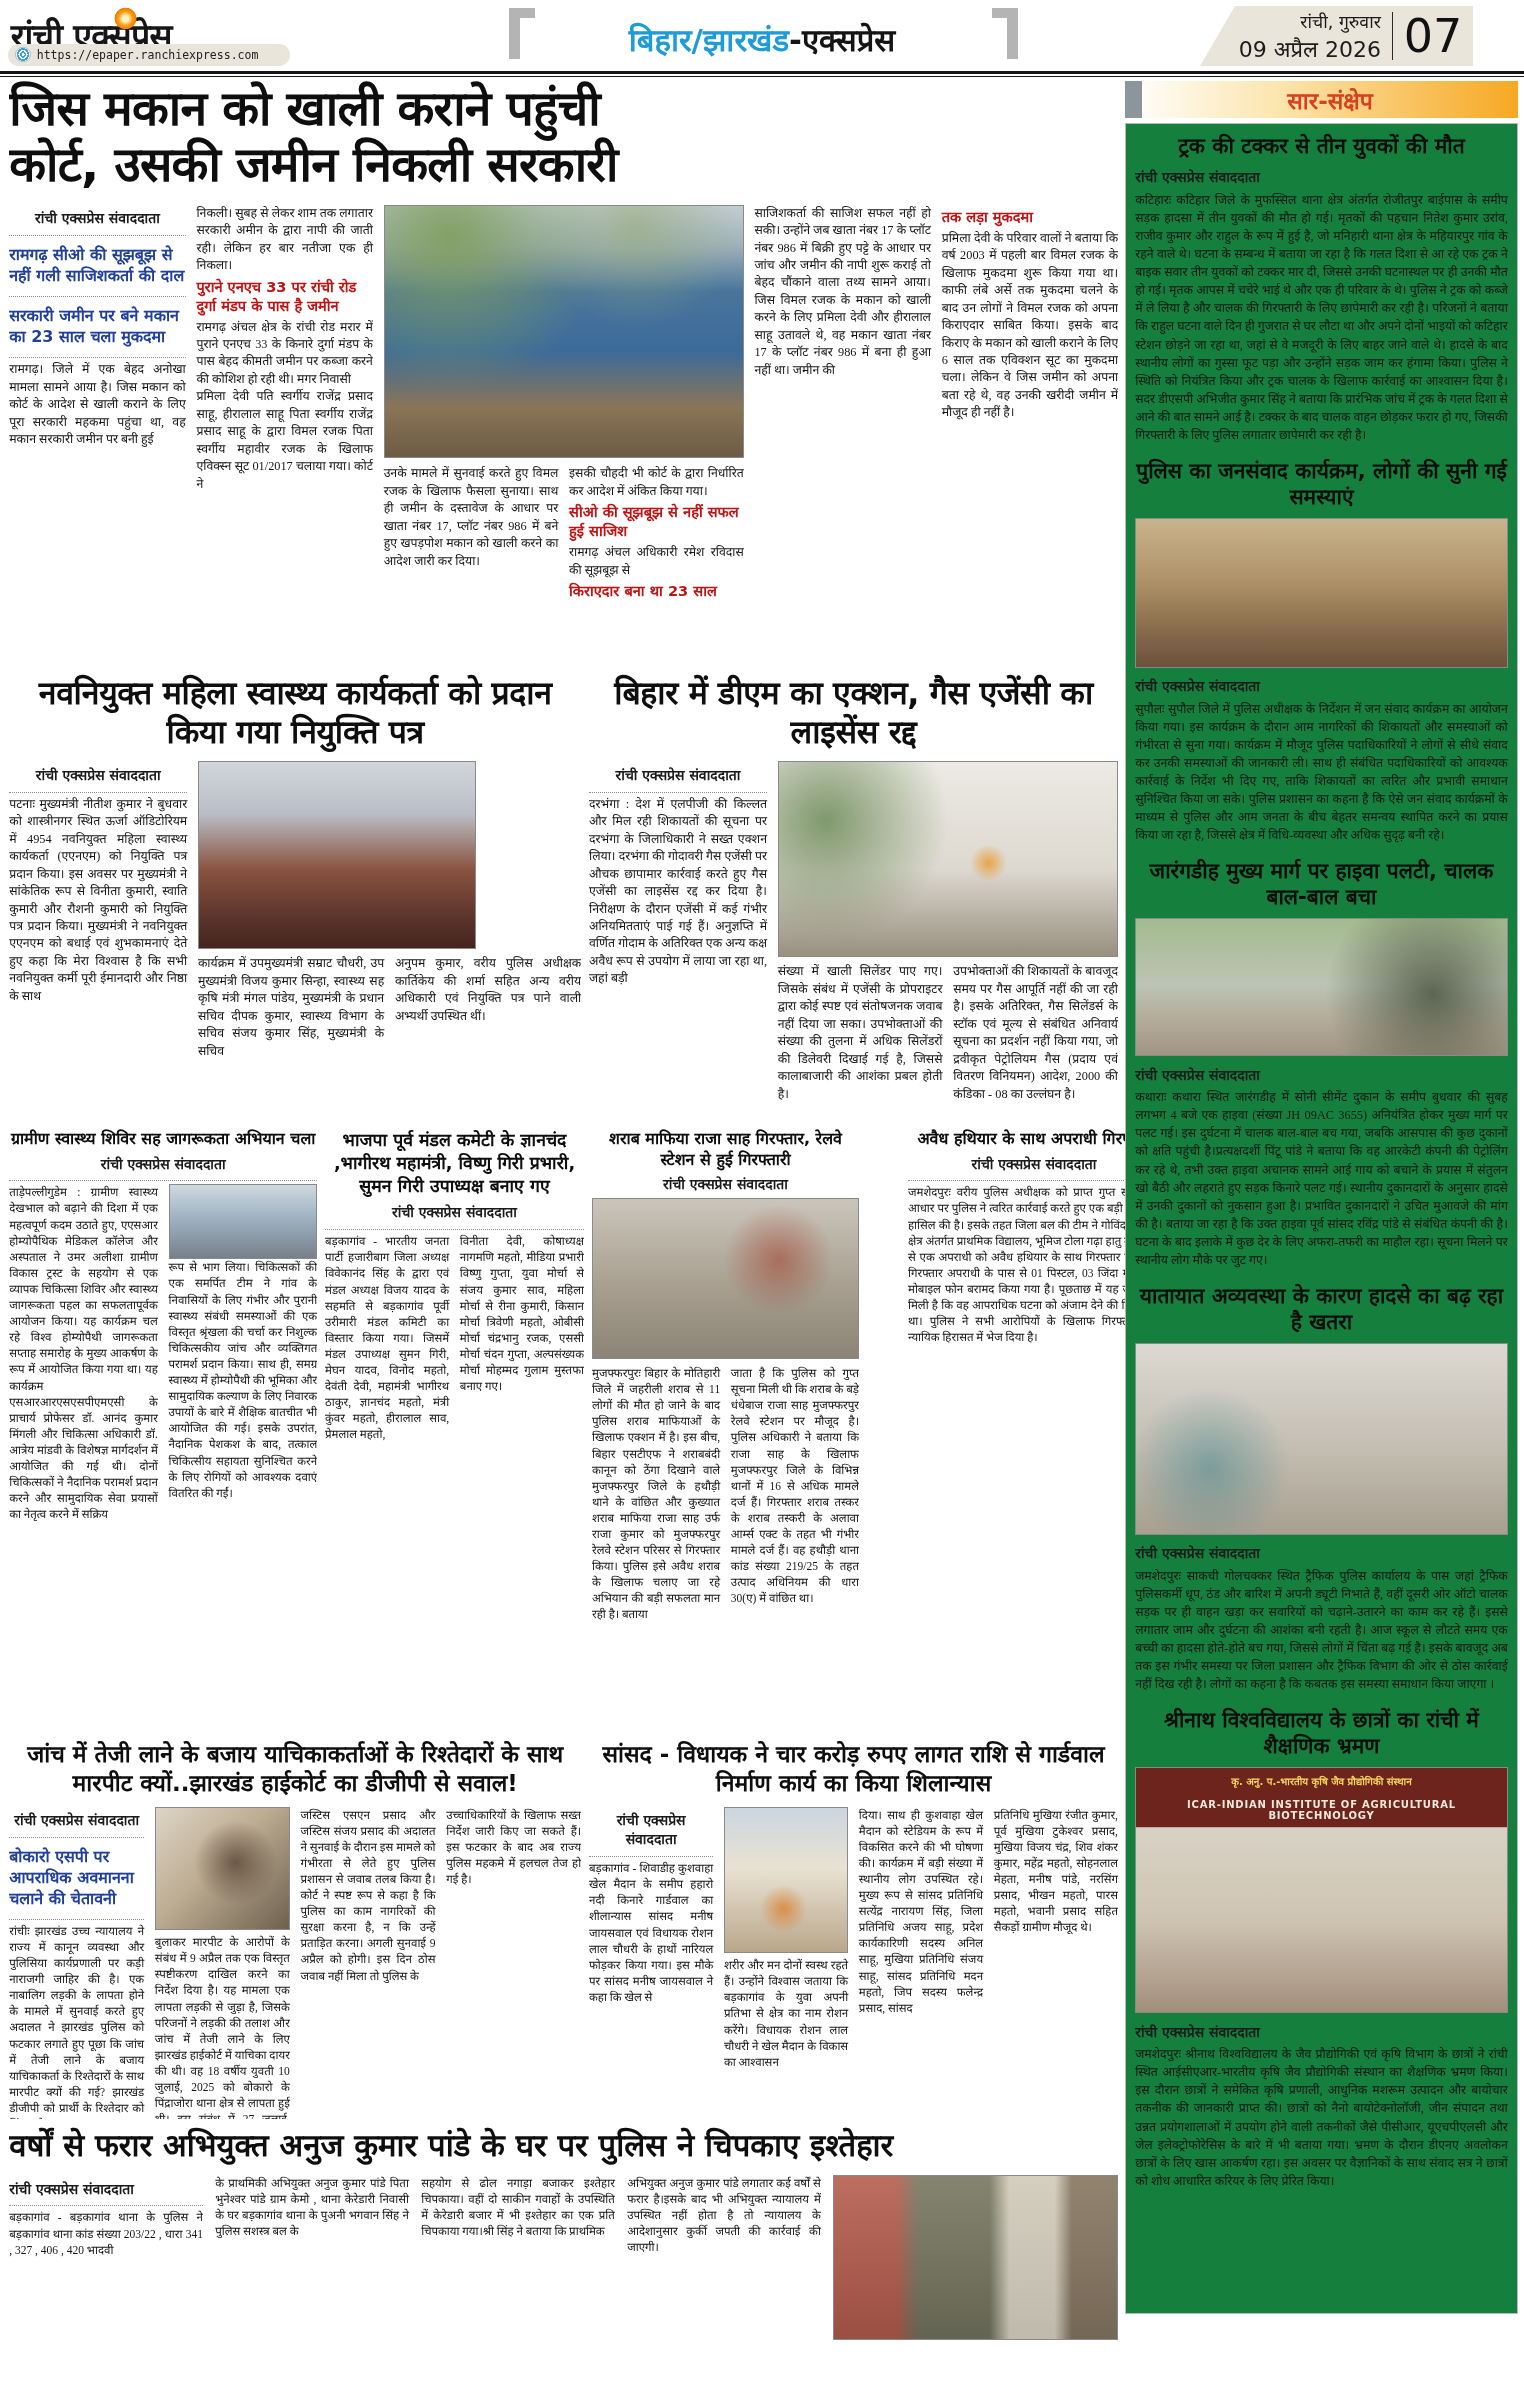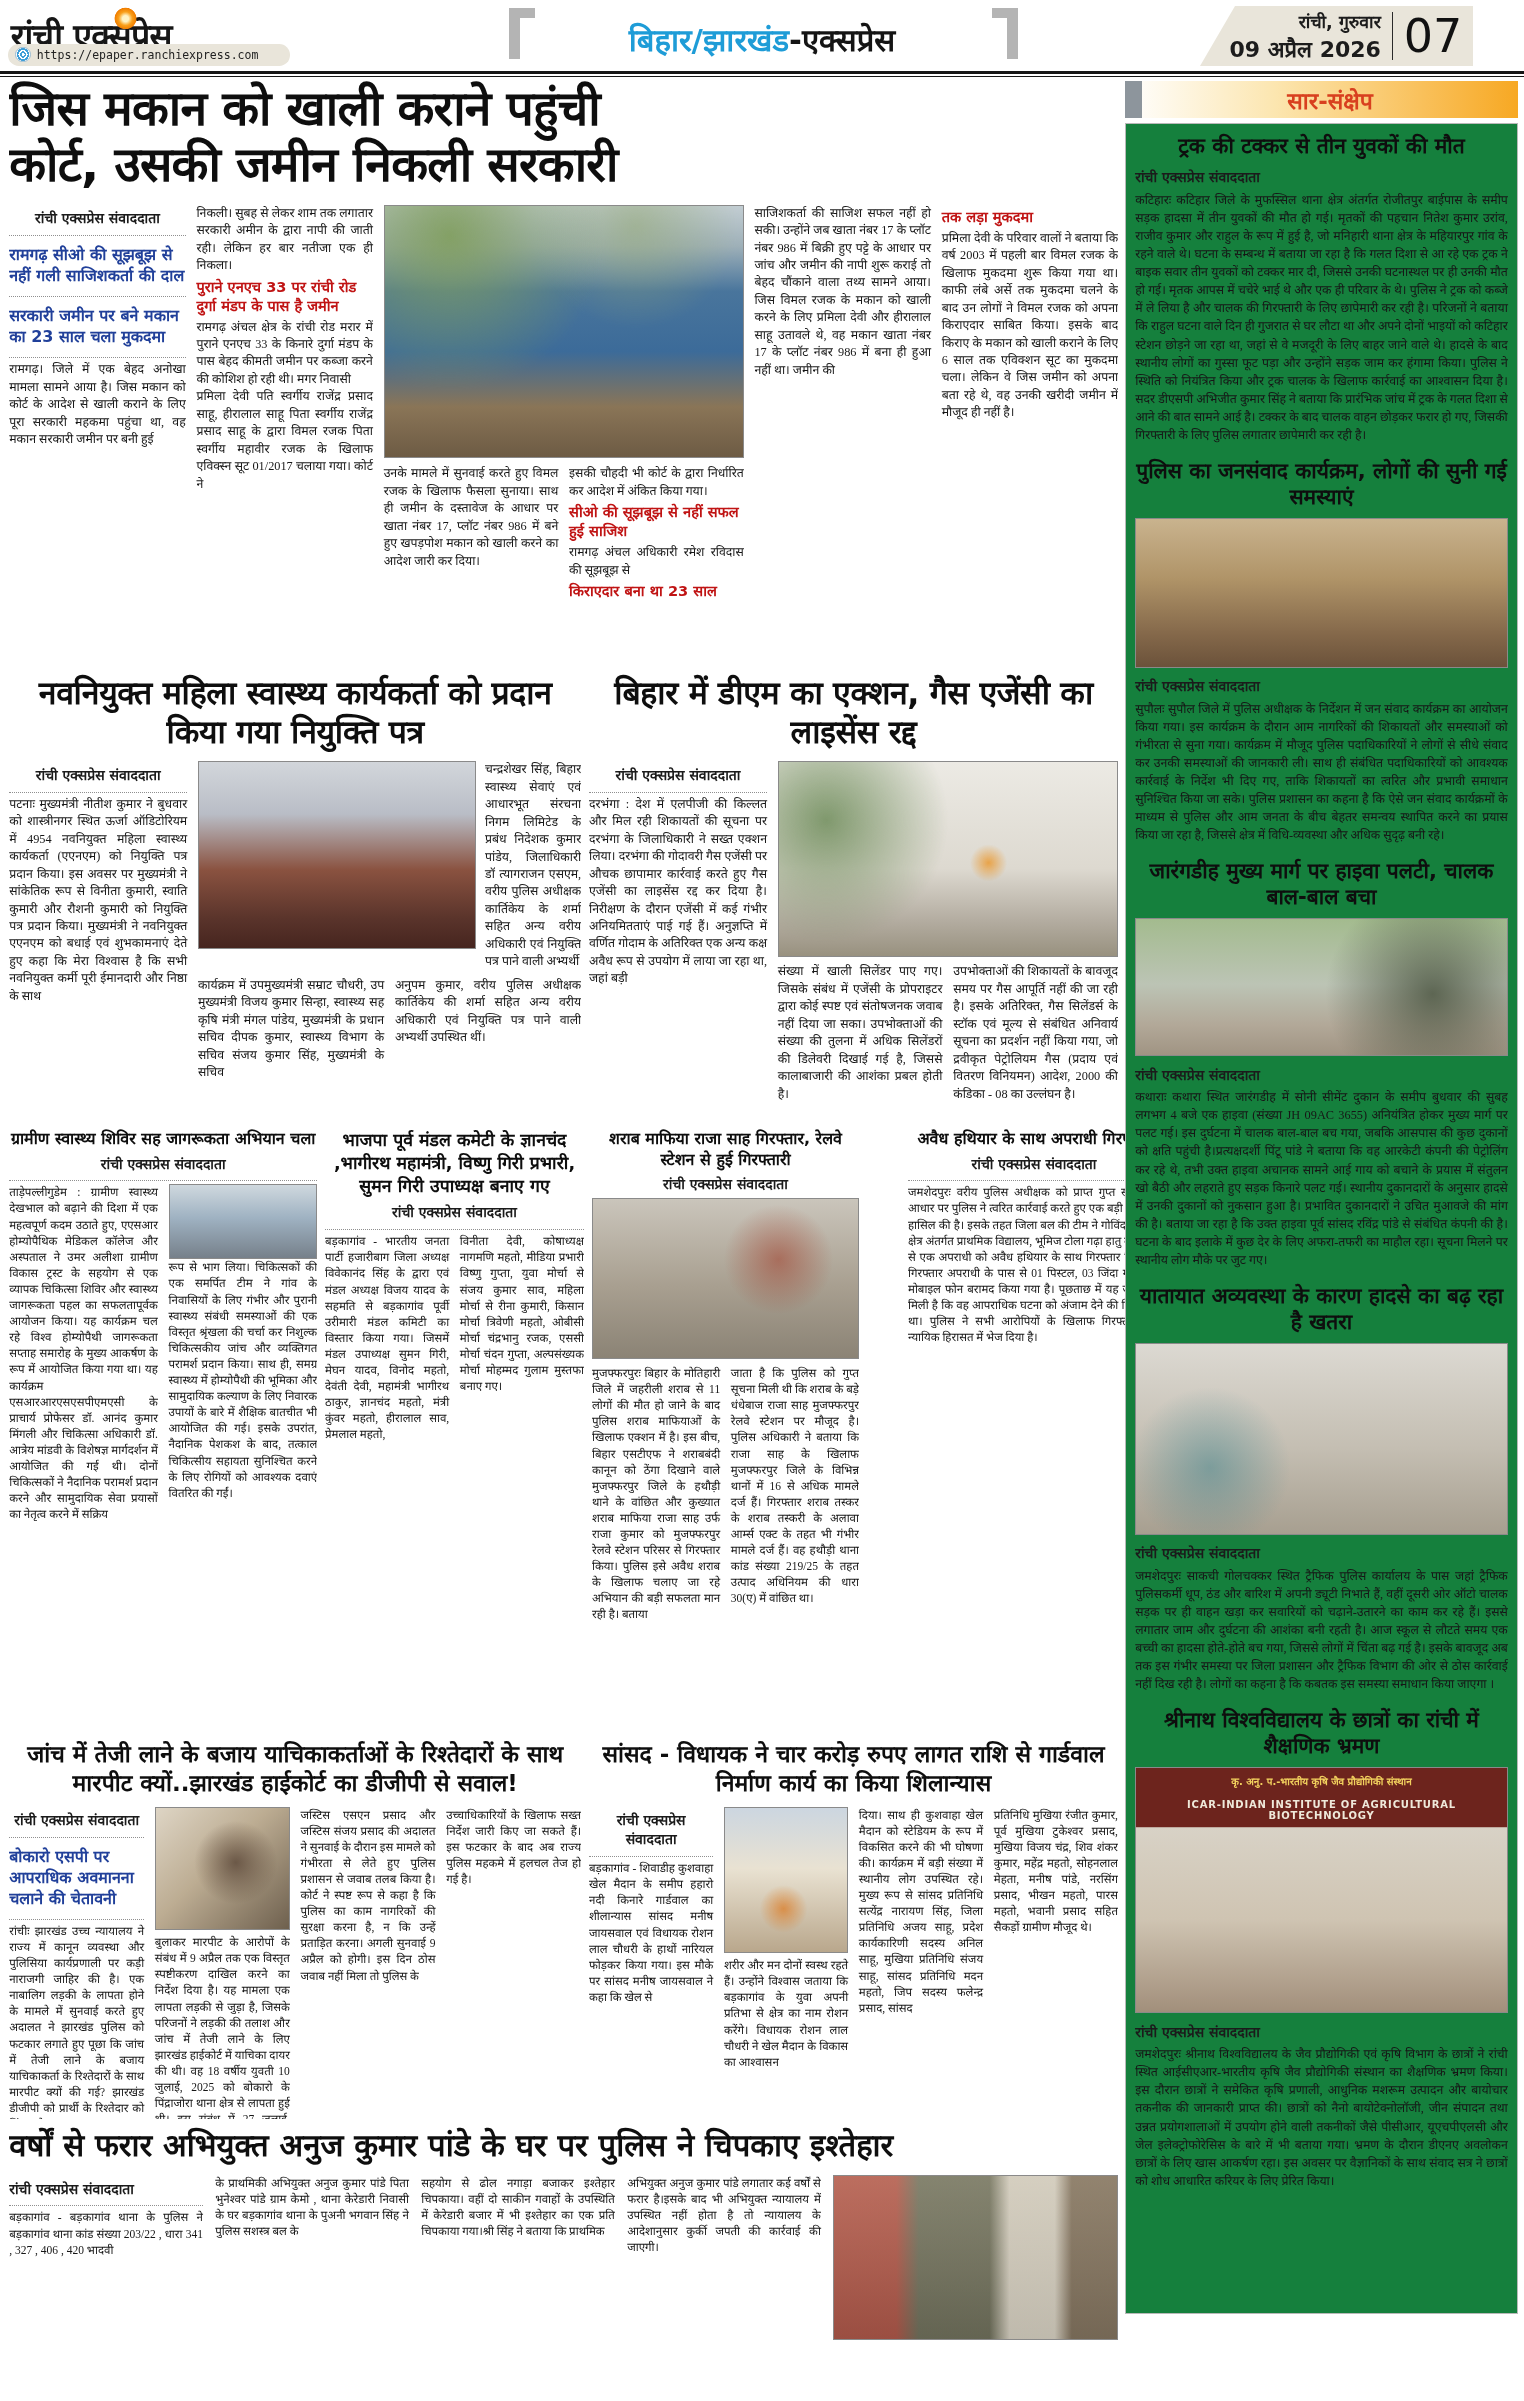--- a/index.html
+++ b/index.html
@@ -18,21 +18,21 @@
     background:repeating-radial-gradient(circle at 50% 50%, #ffffff 0 1.5px, #3f9fd8 1.5px 3.1px); border:0.8px solid #9bbdd4; }
   .section-wrap { position:absolute; left:50%; top:18.4px; transform:translateX(-50%); white-space:nowrap;
     font-family:"DejaVu Sans", sans-serif; font-weight:bold; font-size:31px; }
   .section-blue { color:#1e9cd7; }
   .section-black { color:#141414; }
   .bracket { position:absolute; top:7.7px; width:26px; height:51px; }
   .bracket-left  { left:calc(50% - 253px); border-top:10px solid #b4b4b4; border-left:11.5px solid #b4b4b4; }
   .bracket-right { left:calc(50% + 230px); border-top:10px solid #b4b4b4; border-right:11.5px solid #b4b4b4; }
   .datebox { position:absolute; right:51px; top:6.1px; width:273px; height:60px; background:#e9e5da;
     clip-path:polygon(35px 0, 100% 0, 100% 100%, 0 100%); display:flex; align-items:center; justify-content:flex-end; gap:10.7px; padding:0 10.7px; }
-  .datebox .city { text-align:right; font-family:"DejaVu Sans", sans-serif; font-weight:bold; color:#1c1c1c; }
+  .datebox .city { text-align:right; font-family:"DejaVu Sans", sans-serif; font-weight:normal; color:#1c1c1c; }
   .datebox .city .l1 { font-size:17.6px; }
   .datebox .city .l2 { font-size:22px; }
   .datebox .vsep { width:1.5px; height:48px; background:#2a2a2a; }
   .pageno { font-family:"DejaVu Sans", sans-serif; font-weight:normal; font-size:46px; color:#111; line-height:1; }
   .top-rule { position:absolute; left:0; top:71px; width:1524px; height:6.1px; border-top:3.1px solid #161616; border-bottom:1.5px solid #161616; }
 
   
   h1,h2,h3 { font-family:"DejaVu Sans", sans-serif; color:#0e0e0e; }
   .byline { font-family:"DejaVu Sans", sans-serif; font-weight:bold; font-size:14px; color:#1b1b1b; padding:3.8px 0 4.6px; }
   .byline.center { text-align:center; }
@@ -207,21 +207,20 @@
     <div class="narrow">
       <div class="byline center">रांची एक्सप्रेस संवाददाता</div>
       <div class="dotted"></div>
       <div class="b">पटनाः मुख्यमंत्री नीतीश कुमार ने बुधवार को शास्त्रीनगर स्थित ऊर्जा ऑडिटोरियम में 4954 नवनियुक्त महिला स्वास्थ्य कार्यकर्ता (एएनएम) को नियुक्ति पत्र प्रदान किया। इस अवसर पर मुख्यमंत्री ने सांकेतिक रूप से विनीता कुमारी, स्वाति कुमारी और रौशनी कुमारी को नियुक्ति पत्र प्रदान किया। मुख्यमंत्री ने नवनियुक्त एएनएम को बधाई एवं शुभकामनाएं देते हुए कहा कि मेरा विश्वास है कि सभी नवनियुक्त कर्मी पूरी ईमानदारी और निष्ठा के साथ</div>
     </div>
     <div class="wide">
       <div class="anm-toprow">
         <div class="photo-wrap">
           <div class="photo anm-photo"></div>
         </div>
-        <div class="mini b">चन्द्रशेखर सिंह, बिहार स्वास्थ्य सेवाएं एवं आधारभूत संरचना निगम लिमिटेड के प्रबंध निदेशक कुमार पांडेय, जिलाधिकारी डॉ त्यागराजन एसएम, वरीय पुलिस अधीक्षक कार्तिकेय के शर्मा सहित अन्य वरीय अधिकारी एवं नियुक्ति पत्र पाने वाली अभ्यर्थी</div>
       </div>
       <div class="wide-under">
         <div class="c b">कार्यक्रम में उपमुख्यमंत्री सम्राट चौधरी, उप मुख्यमंत्री विजय कुमार सिन्हा, स्वास्थ्य सह कृषि मंत्री मंगल पांडेय, मुख्यमंत्री के प्रधान सचिव दीपक कुमार, स्वास्थ्य विभाग के सचिव संजय कुमार सिंह, मुख्यमंत्री के सचिव</div>
         <div class="c b">अनुपम कुमार, वरीय पुलिस अधीक्षक कार्तिकेय की शर्मा सहित अन्य वरीय अधिकारी एवं नियुक्ति पत्र पाने वाली अभ्यर्थी उपस्थित थीं।</div>
       </div>
     </div>
   </div>
 </section>
 
 <section class="abs art-gas">

